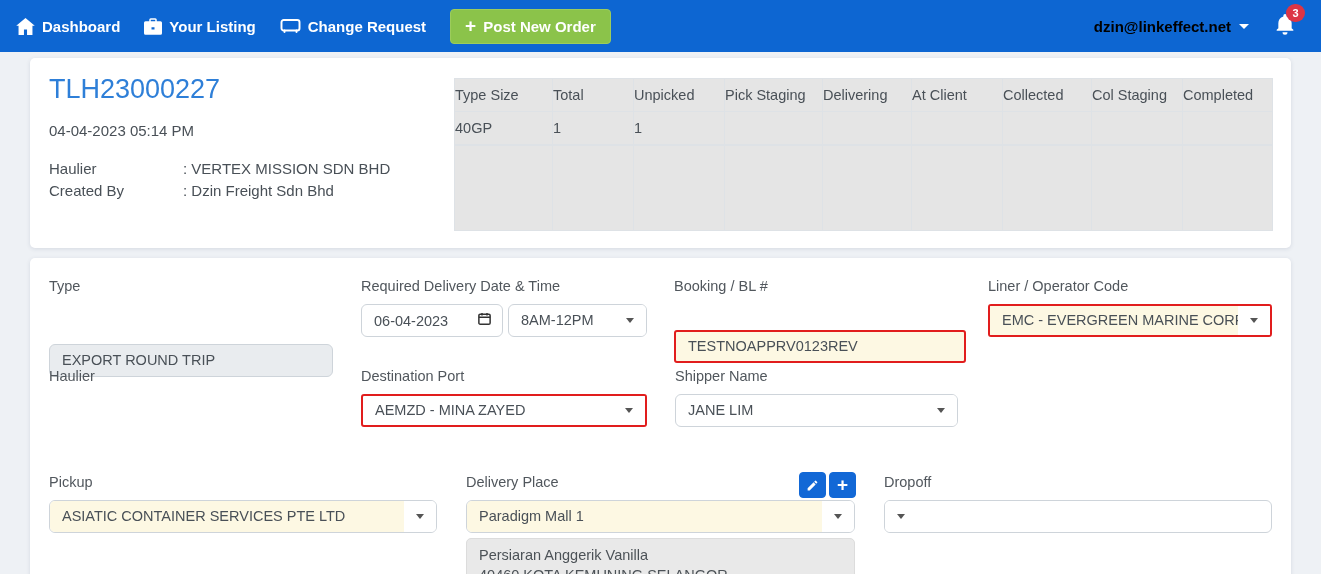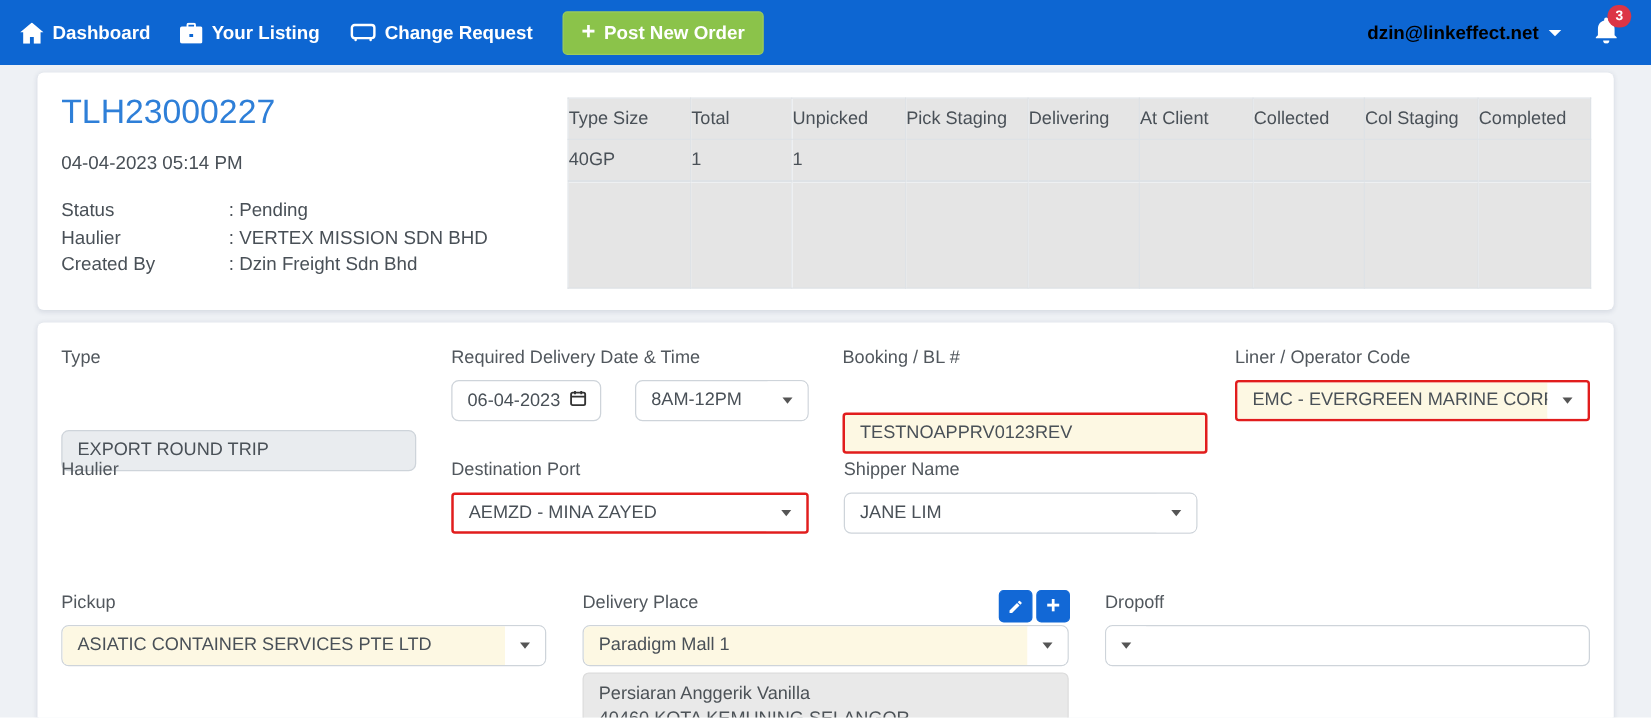--- a/index.html
+++ b/index.html
@@ -153,24 +153,20 @@
       </span>
       <span class="badge">3</span>
     </div>
   </div>
 </div>
 
 <div class="card card1">
   <div class="order-id">TLH23000227</div>
   <div class="order-date">04-04-2023 05:14 PM</div>
   <div class="order-details">
-    <div class="detail-row">
-      <span class="detail-label">Status</span>
-      <span>: Pending</span>
-    </div>
     <div class="detail-row">
       <span class="detail-label">Haulier</span>
       <span>: VERTEX MISSION SDN BHD</span>
     </div>
     <div class="detail-row">
       <span class="detail-label">Created By</span>
       <span>: Dzin Freight Sdn Bhd</span>
     </div>
   </div>
 
@@ -225,21 +221,21 @@
     </tbody>
   </table>
 </div>
 
 <div class="card card2">
 
   <div class="f-label" style="left:19px; top:20px;">Type</div>
   <div class="f-input disabled" style="left:19px; top:46px; width:284px;">EXPORT ROUND TRIP</div>
 
   <div class="f-label" style="left:331px; top:20px;">Required Delivery Date &amp; Time</div>
-  <div class="date-input" style="left:331px; top:46px; width:120px;justify-content:flex-end;">
+  <div class="date-input" style="left:331px; top:46px; width:142px;justify-content:flex-end;">
     <span class="date-text">06-04-2023</span>
     <span>
       <svg width="15" height="15" viewBox="0 0 24 24" fill="none" stroke="#333" stroke-width="2.4">
           <rect x="3" y="5" width="18" height="16" rx="2"></rect>
           <path d="M3 10h18M16 3v4M8 3v4"></path>
         </svg>
     </span>
   </div>
   <div class="f-select" style="left:478px; top:46px; width:139px;">
     <span class="sel-text">8AM-12PM</span>

